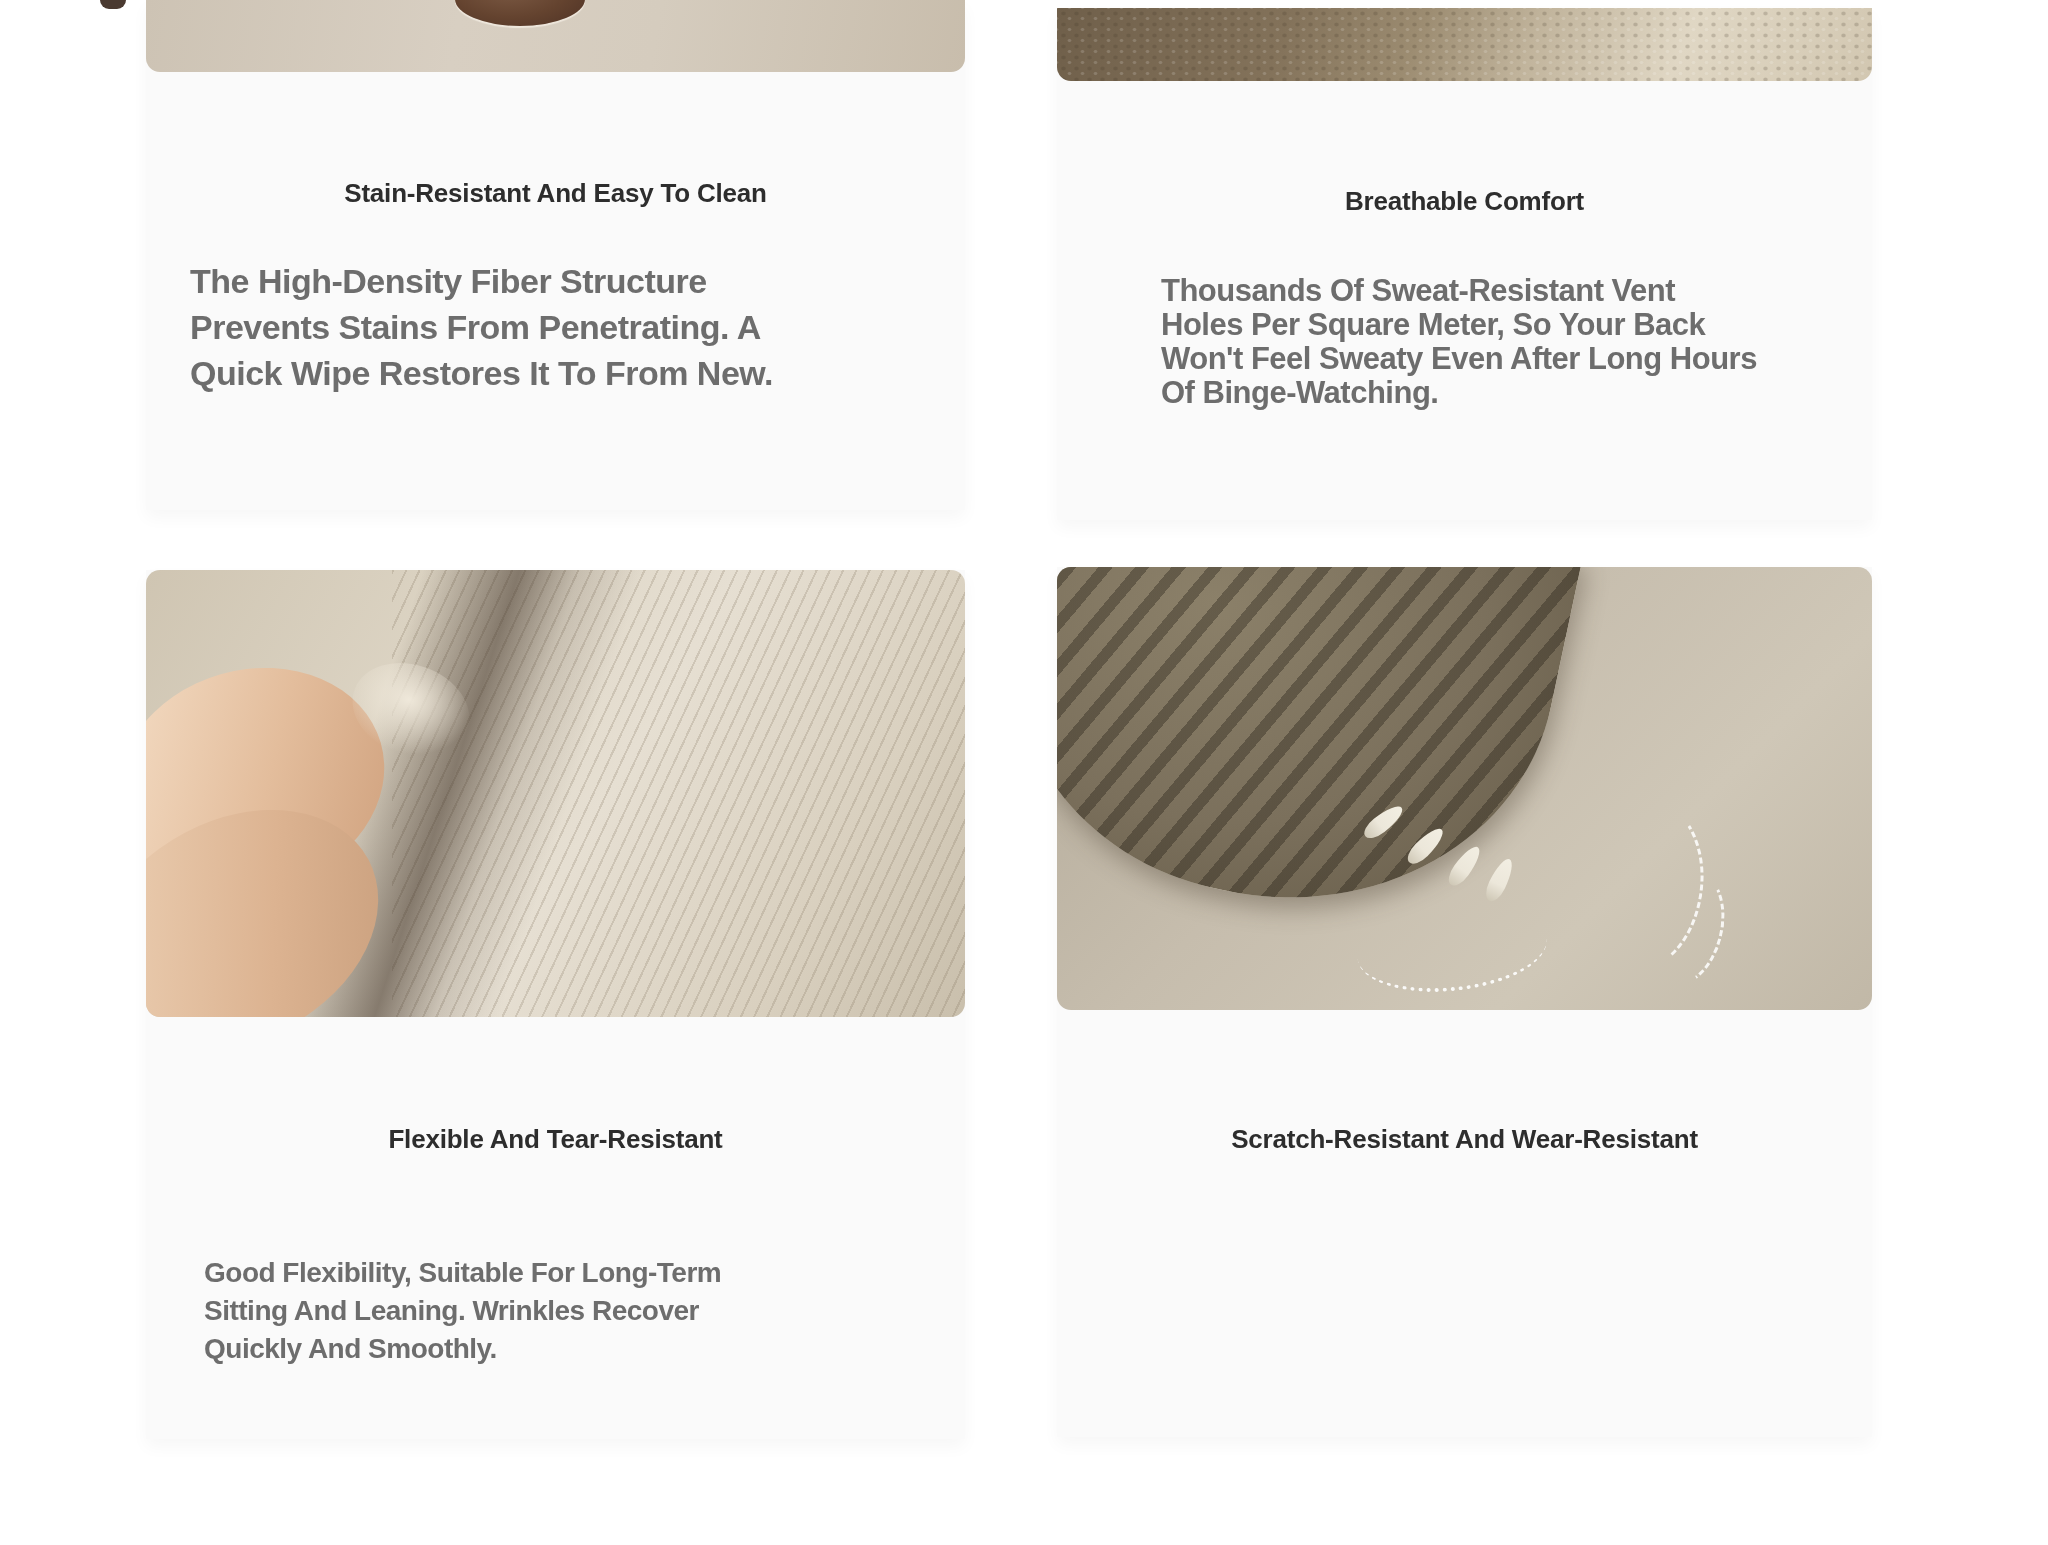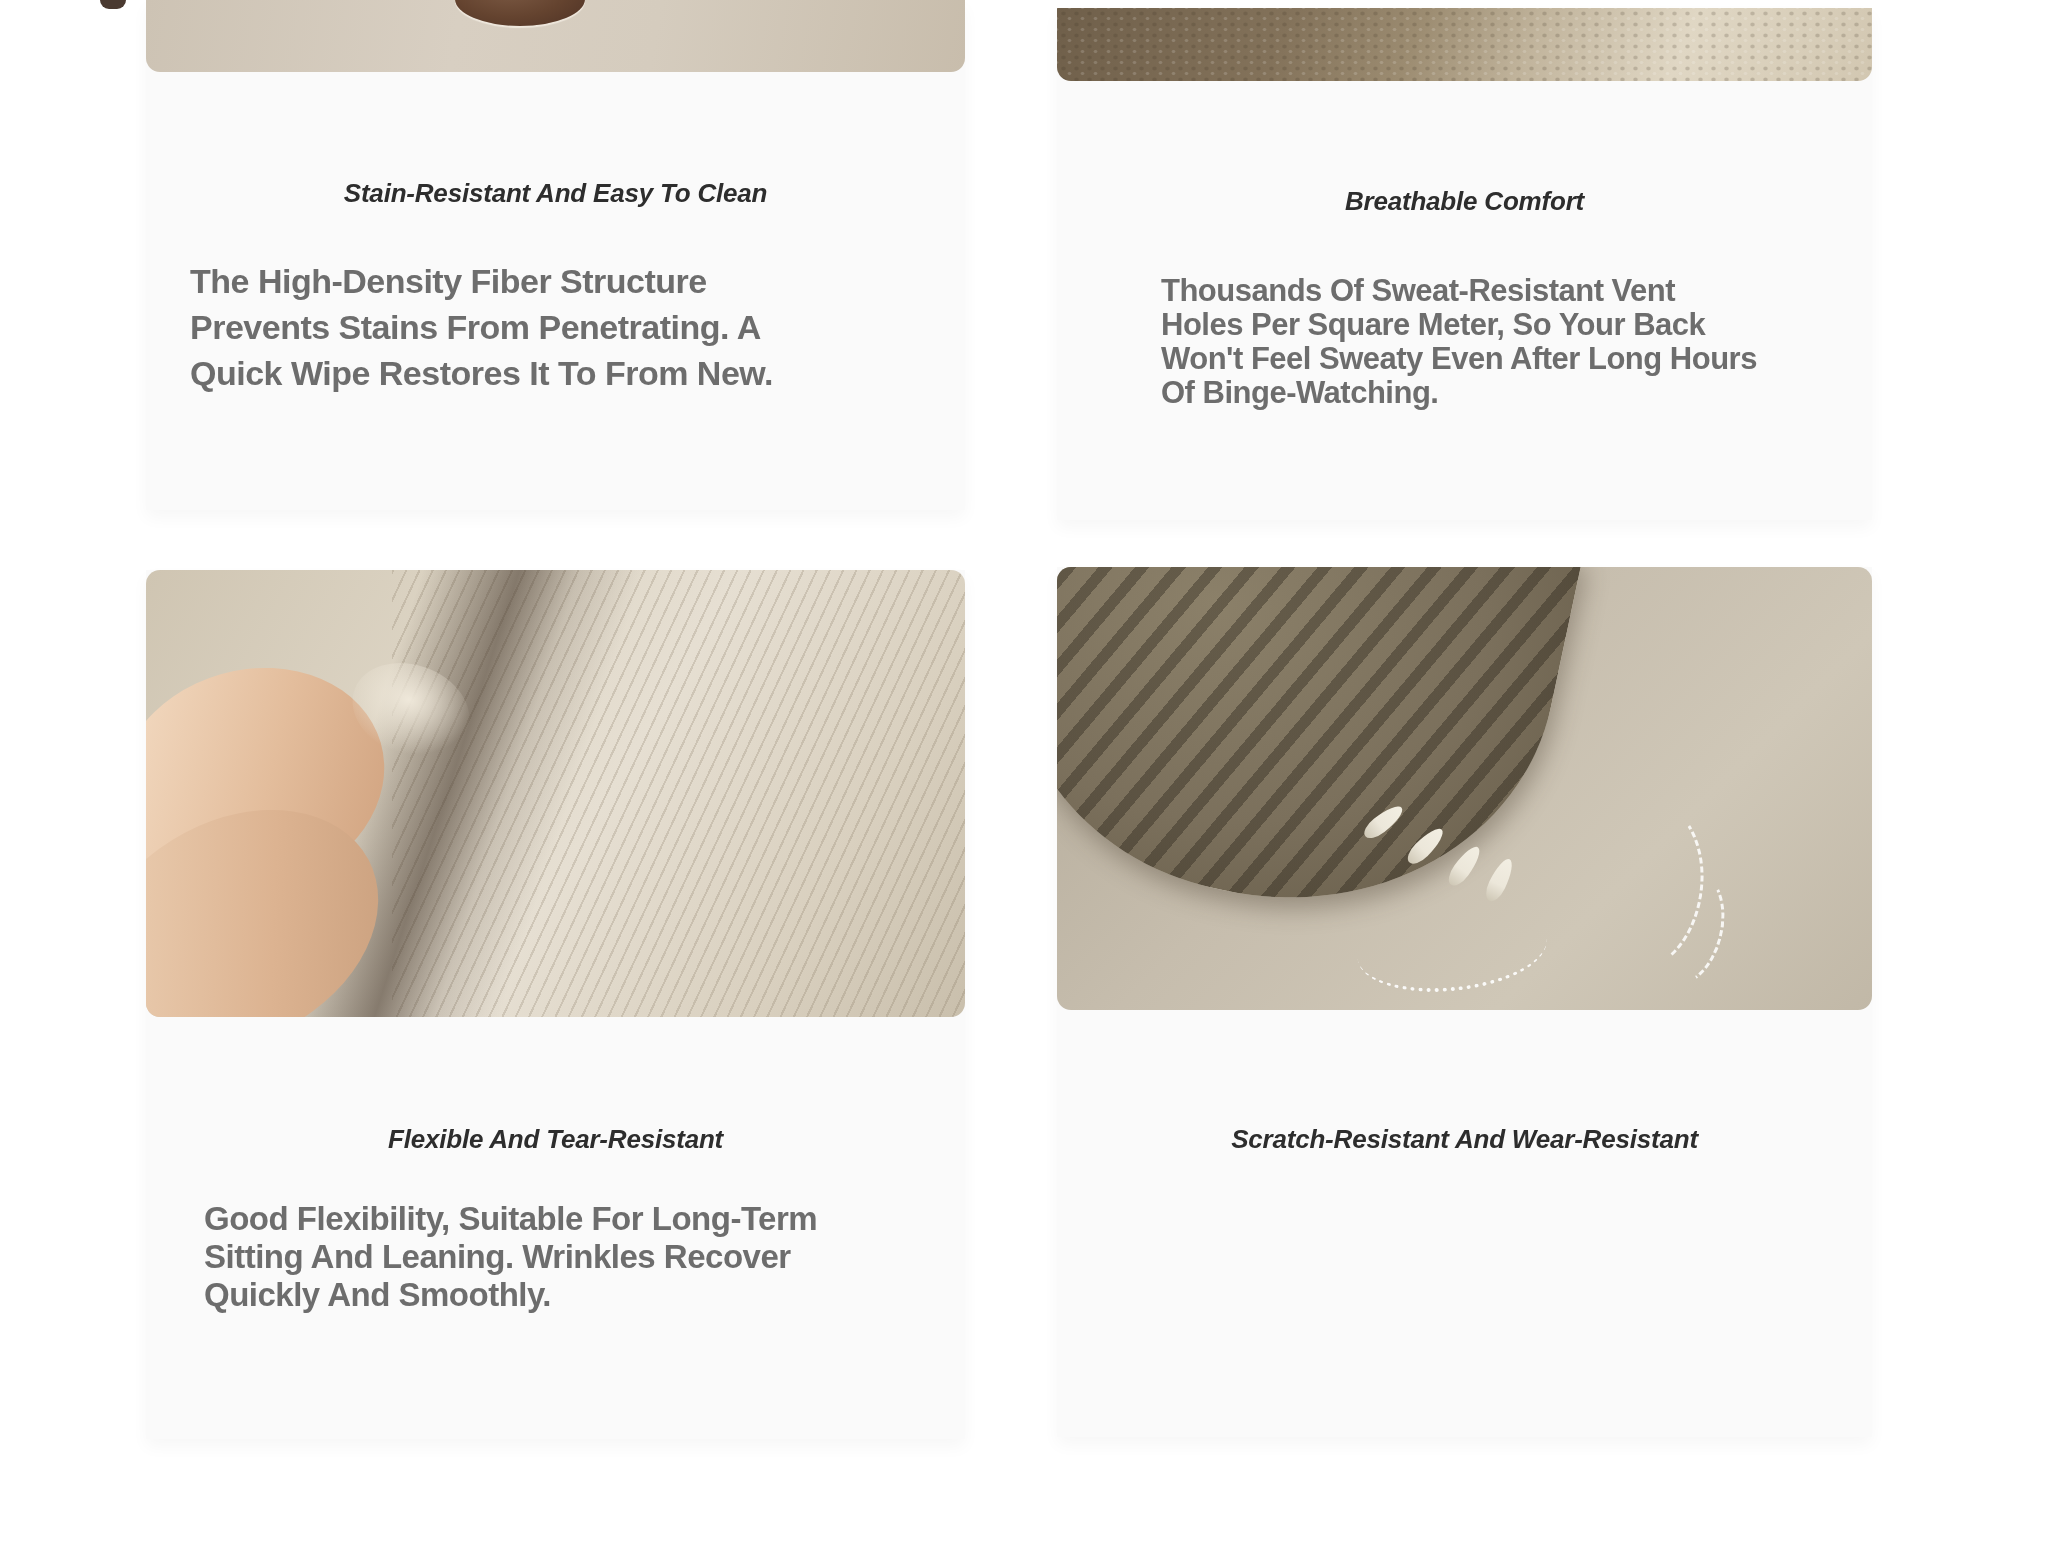--- a/index.html
+++ b/index.html
@@ -64,34 +64,33 @@
   .arc-2{left:585px;top:300px;width:75px;height:115px;transform:rotate(14deg);}
   .arc-trail{position:absolute;left:300px;top:340px;width:190px;height:80px;border-radius:50%;
     border-bottom:4px dotted rgba(255,255,255,.9);transform:rotate(-6deg);}
   .remnant{position:absolute;left:100px;top:0;width:26px;height:9px;border-radius:0 0 9px 9px;
     background:#4a3a31;}
 
   .feature-title{
     position:absolute;left:0;right:0;margin:0;text-align:center;
     font-size:26px;font-weight:700;letter-spacing:-0.2px;
     color:var(--heading,#2d2d2d);
-    font-style:italic;
   }
   .card-tl .feature-title{top:178px;}
   .card-tr .feature-title{top:178px;}
   .card-bl .feature-title{top:554px;}
   .card-br .feature-title{top:557px;text-align:center;}
 
   .feature-text{
     position:absolute;margin:0;font-weight:700;letter-spacing:-0.5px;
     color:var(--body_text,#6d6d6d);white-space:pre-line;
   }
   .card-tl .feature-text{left:44px;top:258px;width:700px;font-size:34px;line-height:46px;}
   .card-tr .feature-text{left:104px;top:266px;width:660px;font-size:31px;line-height:34px;}
-  .card-bl .feature-text{left:58px;top:630px;width:700px;font-size:33px;line-height:38px;}
+  .card-bl .feature-text{left:58px;top:684px;width:700px;font-size:28px;line-height:38px;}
   .card-br .feature-text{left:126px;top:616px;width:560px;font-size:38px;line-height:48px;}
 </style>
 </head>
 <body>
 
 <div class="remnant"></div>
 
 <section class="card card-tl">
   <div class="photo photo-tl">
     <div class="spill"></div>

